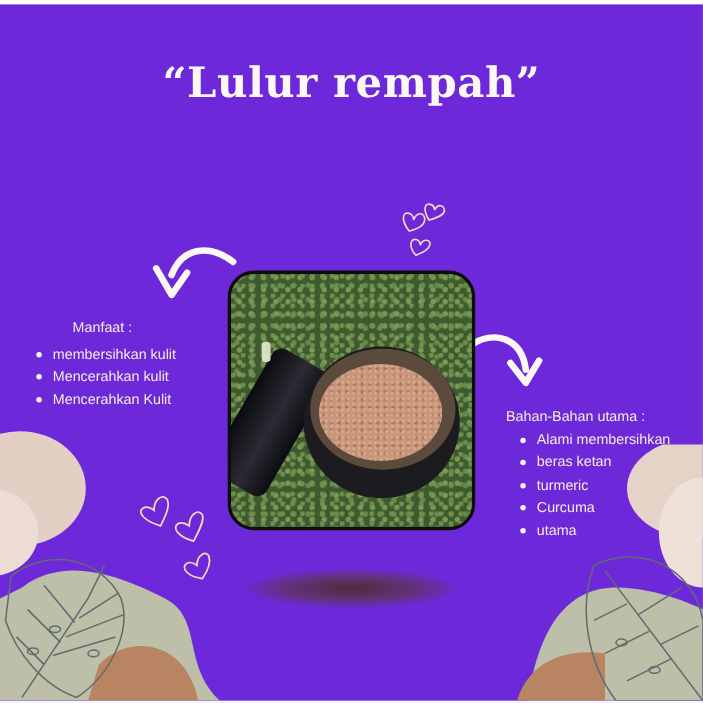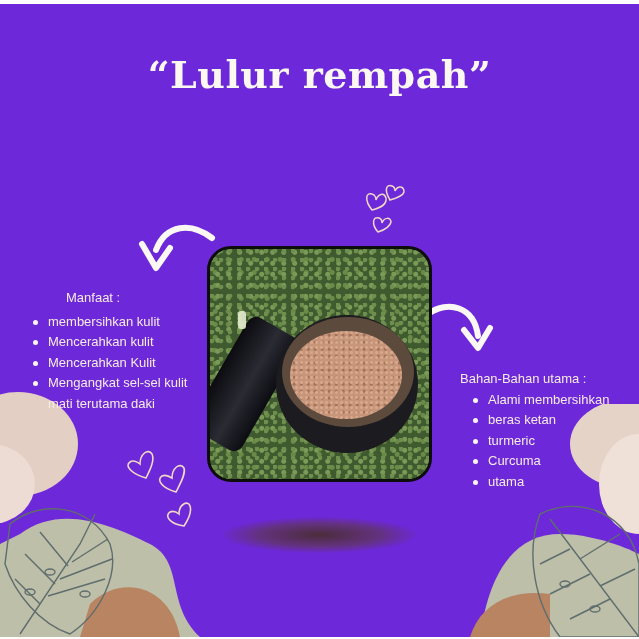--- a/index.html
+++ b/index.html
@@ -114,21 +114,20 @@
     <div class="powder"></div>
   </div>
   <div class="shadow"></div>
 
   <div class="text-block left-block">
     <div class="heading">Manfaat :</div>
     <ul>
       <li>membersihkan kulit</li>
       <li>Mencerahkan kulit</li>
       <li>Mencerahkan Kulit</li>
-      <li style="width:160px"> Mengangkat sel-sel kulit mati terutama daki</li>
     </ul>
   </div>
 
   <div class="text-block right-block">
     <div class="heading">Bahan-Bahan utama :</div>
     <ul>
       <li>Alami membersihkan</li>
       <li>beras ketan</li>
       <li> turmeric</li>
       <li>Curcuma</li>

